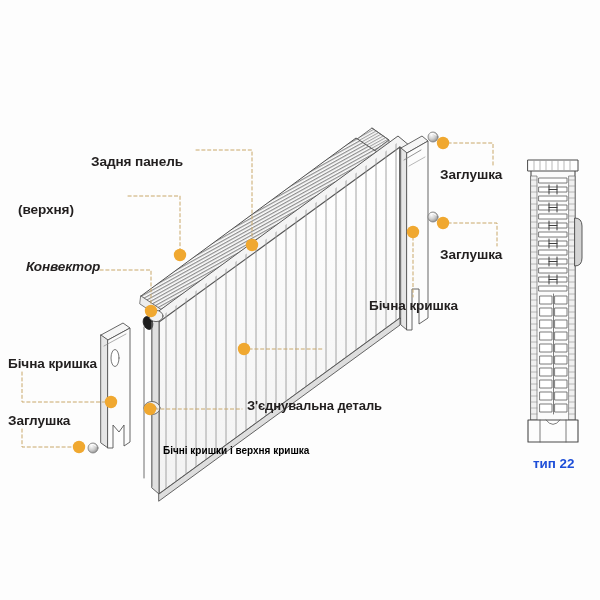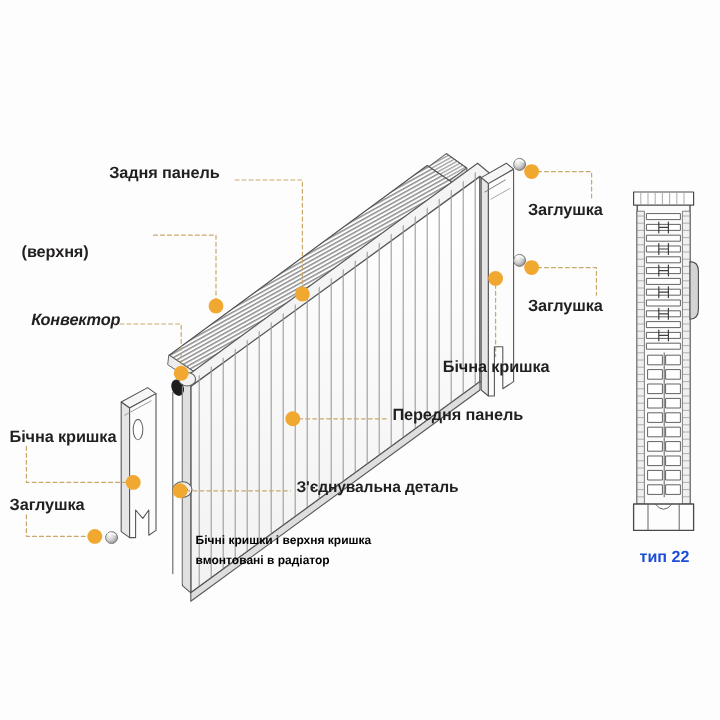--- a/index.html
+++ b/index.html
@@ -418,38 +418,36 @@
         <circle cx="413" cy="232" r="6.2"></circle>
         <circle cx="244" cy="349" r="6.2"></circle>
         <circle cx="111" cy="402" r="6.2"></circle>
         <circle cx="150" cy="409" r="6.2"></circle>
         <circle cx="79" cy="447" r="6.2"></circle>
       </g>
 
     </g>
   </svg>
 
-  <div class="lbl sz14" style="left:91px;top:136px;">Задня панель</div>
+  <div class="lbl sz14" style="left:91px;top:154px;">Задня панель</div>
 
   <div class="lbl sz14" style="left:18px;top:202px;">(верхня)</div>
 
   <div class="lbl sz14" style="left:26px;top:259px;font-style:italic;">Конвектор</div>
 
   <div class="lbl sz14" style="left:440px;top:167px;">Заглушка</div>
 
   <div class="lbl sz14" style="left:440px;top:247px;">Заглушка</div>
 
   <div class="lbl sz14" style="left:369px;top:298px;">Бічна кришка</div>
 
-  <div class="lbl sz14" style="left:327px;top:338px;">Передня панель</div>
 
   <div class="lbl sz14" style="left:8px;top:356px;">Бічна кришка</div>
 
   <div class="lbl sz13" style="left:247px;top:398px;">З'єднувальна деталь</div>
 
   <div class="lbl sz14" style="left:8px;top:413px;">Заглушка</div>
 
   <div class="note" style="left:163px;top:444px;">Бічні кришки і верхня кришка</div>
-  <div class="note" style="left:163px;top:461px;">вмонтовані в радіатор</div>
 
   <div class="typelbl" style="left:533px;top:456px;">тип 22</div>
 
 </div>
 
 </body></html>

